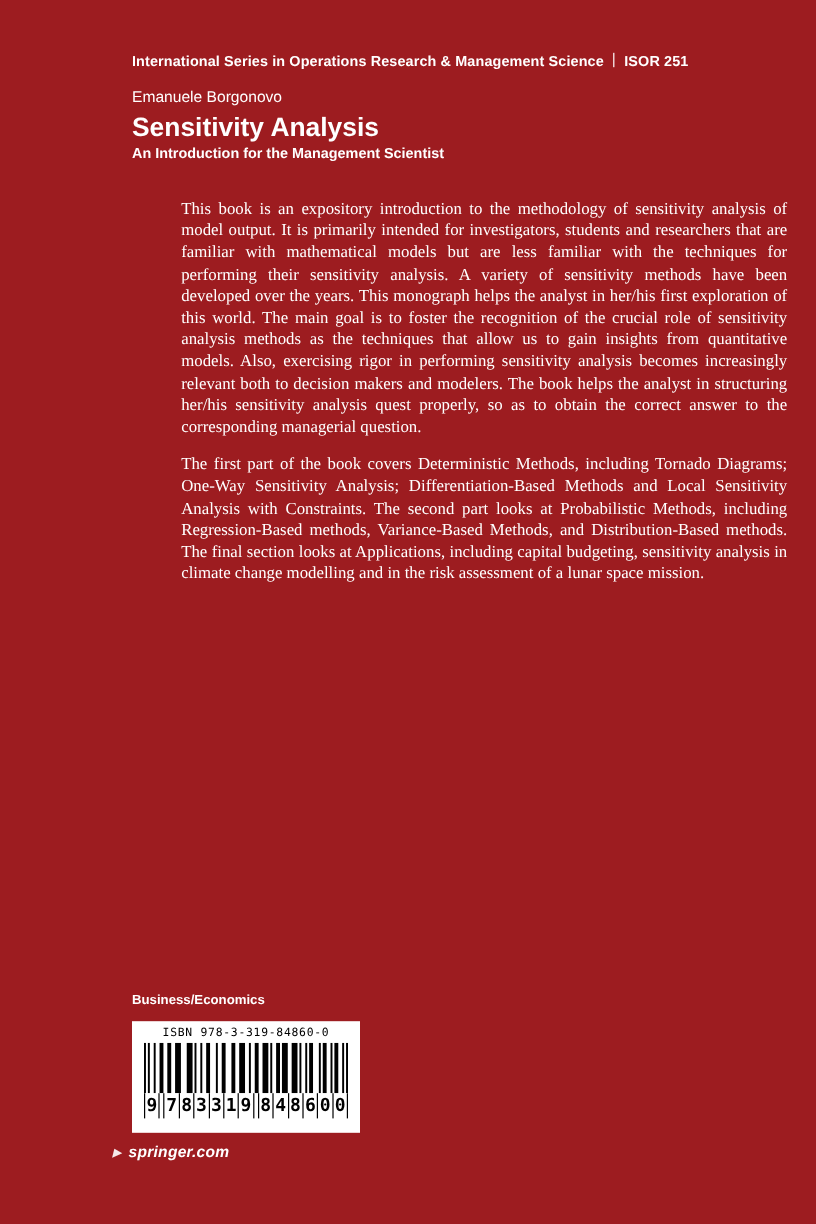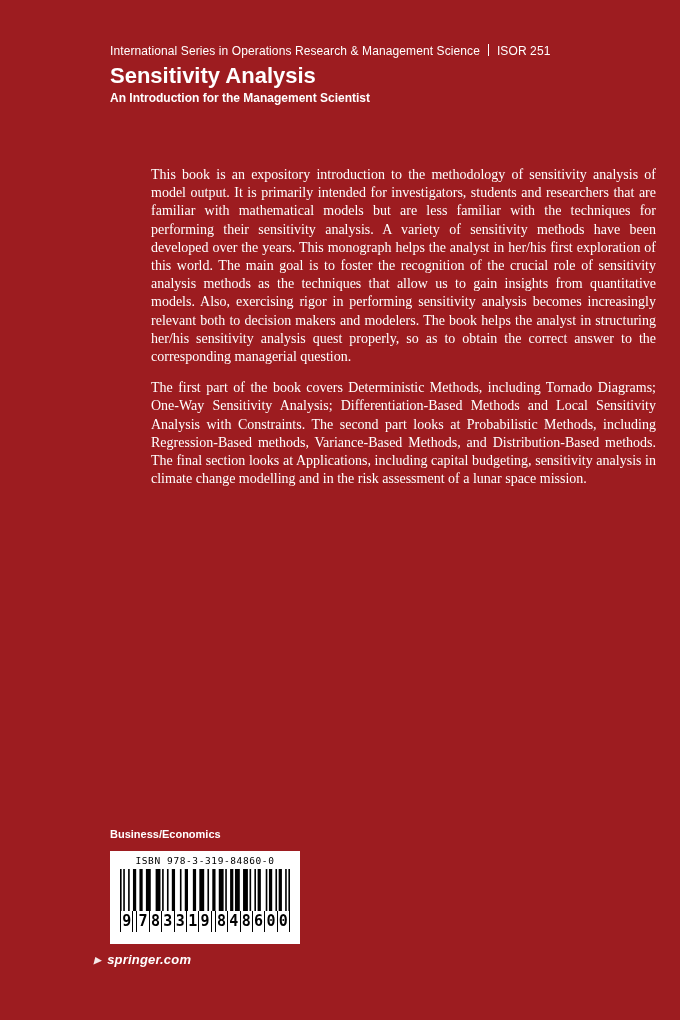--- a/index.html
+++ b/index.html
@@ -8,21 +8,21 @@
     width: 680px;
     height: 1020px;
     background: #9d1c20;
     font-family: "Liberation Sans", sans-serif;
     color: #ffffff;
     overflow: hidden;
   }
 
   
   .header { position: absolute; top: 44px; left: 110px; right: 56px; }
-  .series-line { font-size: 12px; font-weight: normal; letter-spacing: 0.1px; white-space: nowrap; }
+  .series-line { font-size: 12px; font-weight: bold; letter-spacing: 0.1px; white-space: nowrap; }
   .series-divider {
     display: inline-block; width: 1px; height: 12px;
     background: #ffffff; margin: 0 8px; vertical-align: -1px;
   }
   .author { margin-top: 15px; font-size: 13px; font-weight: normal; }
   .title  { margin: 5px 0 0 0; font-size: 22px; font-weight: bold; line-height: 1.15; }
   .subtitle { margin-top: 3px; font-size: 12px; font-weight: bold; }
 
   
   .blurb {
@@ -69,20 +69,21 @@
 </style>
 </head>
 <body>
 
 <div class="cover">
 
   <div class="header">
     <div class="series-line">
       <span>International Series in Operations Research &amp; Management Science</span><span class="series-divider"></span><span class="series-code">ISOR 251</span>
     </div>
+    <div class="author">Emanuele Borgonovo</div>
     <h1 class="title">Sensitivity Analysis</h1>
     <div class="subtitle">An Introduction for the Management Scientist</div>
   </div>
 
   <div class="blurb">
     <p>This book is an expository introduction to the methodology of sensitivity analysis of model output. It is primarily intended for investigators, students and researchers that are familiar with mathematical models but are less familiar with the techniques for performing their sensitivity analysis. A variety of sensitivity methods have been developed over the years. This monograph helps the analyst in her/his first exploration of this world. The main goal is to foster the recognition of the crucial role of sensitivity analysis methods as the techniques that allow us to gain insights from quantitative models. Also, exercising rigor in performing sensitivity analysis becomes increasingly relevant both to decision makers and modelers. The book helps the analyst in structuring her/his sensitivity analysis quest properly, so as to obtain the correct answer to the corresponding managerial question.</p>
     <p>The first part of the book covers Deterministic Methods, including Tornado Diagrams; One-Way Sensitivity Analysis; Differentiation-Based Methods and Local Sensitivity Analysis with Constraints. The second part looks at Probabilistic Methods, including Regression-Based methods, Variance-Based Methods, and Distribution-Based methods. The final section looks at Applications, including capital budgeting, sensitivity analysis in climate change modelling and in the risk assessment of a lunar space mission.</p>
   </div>
 
   <div class="category">Business/Economics</div>

